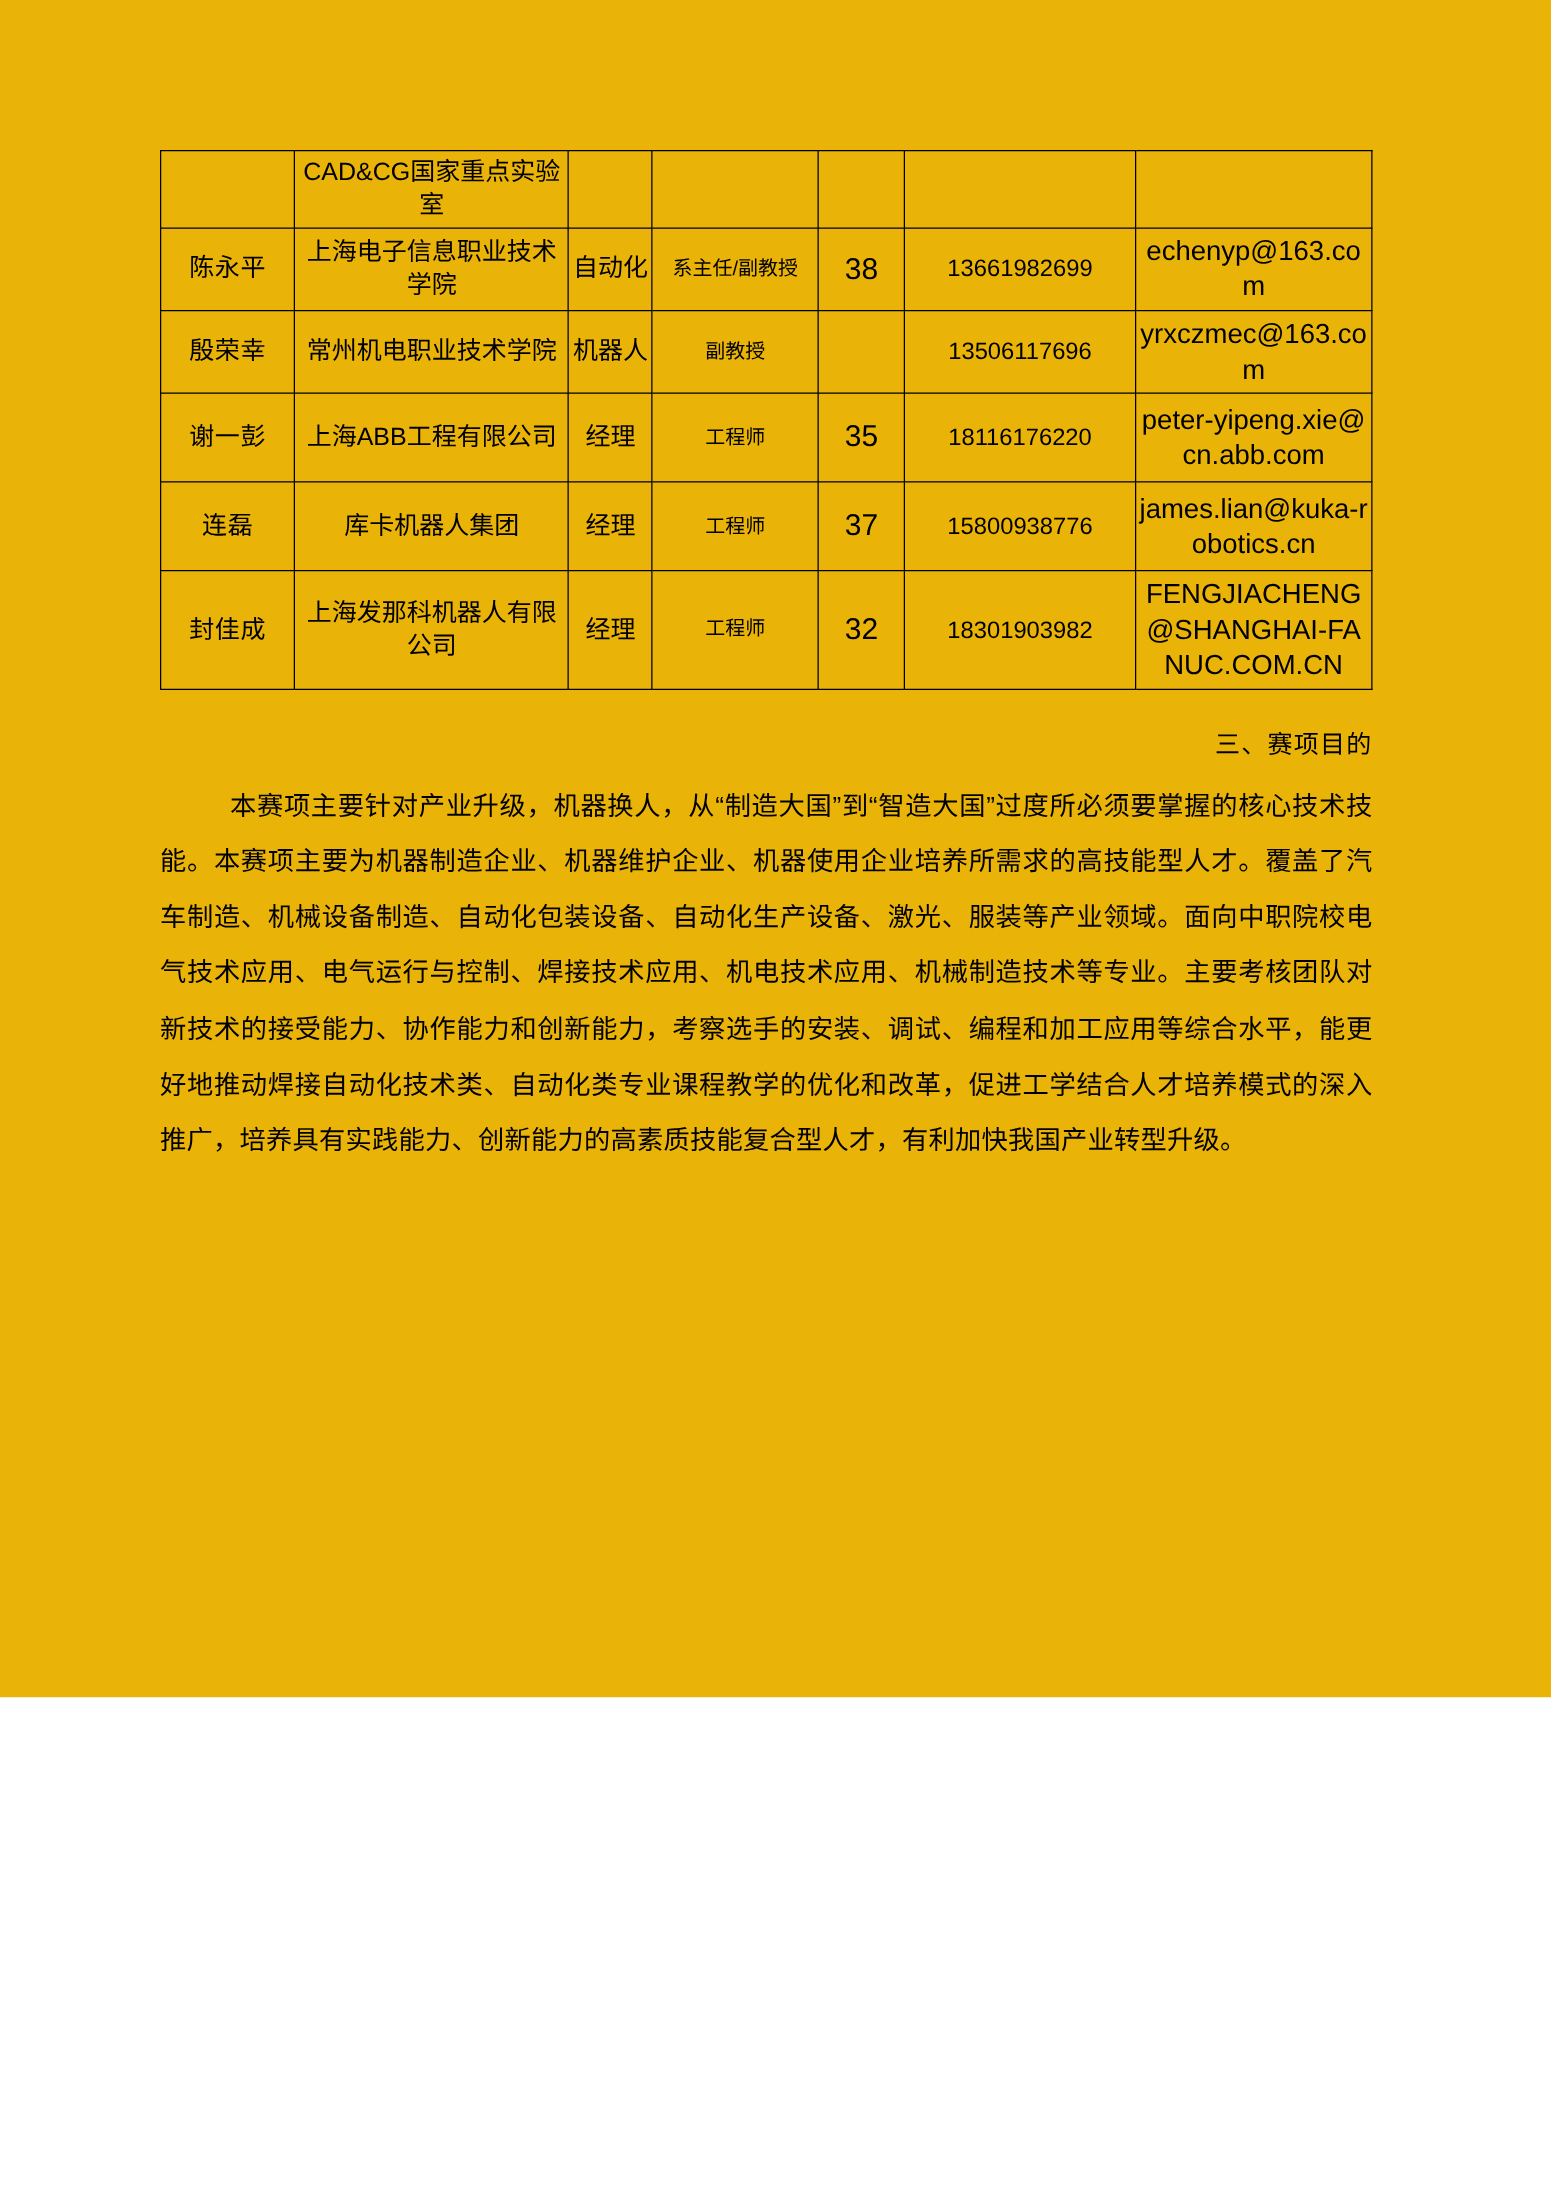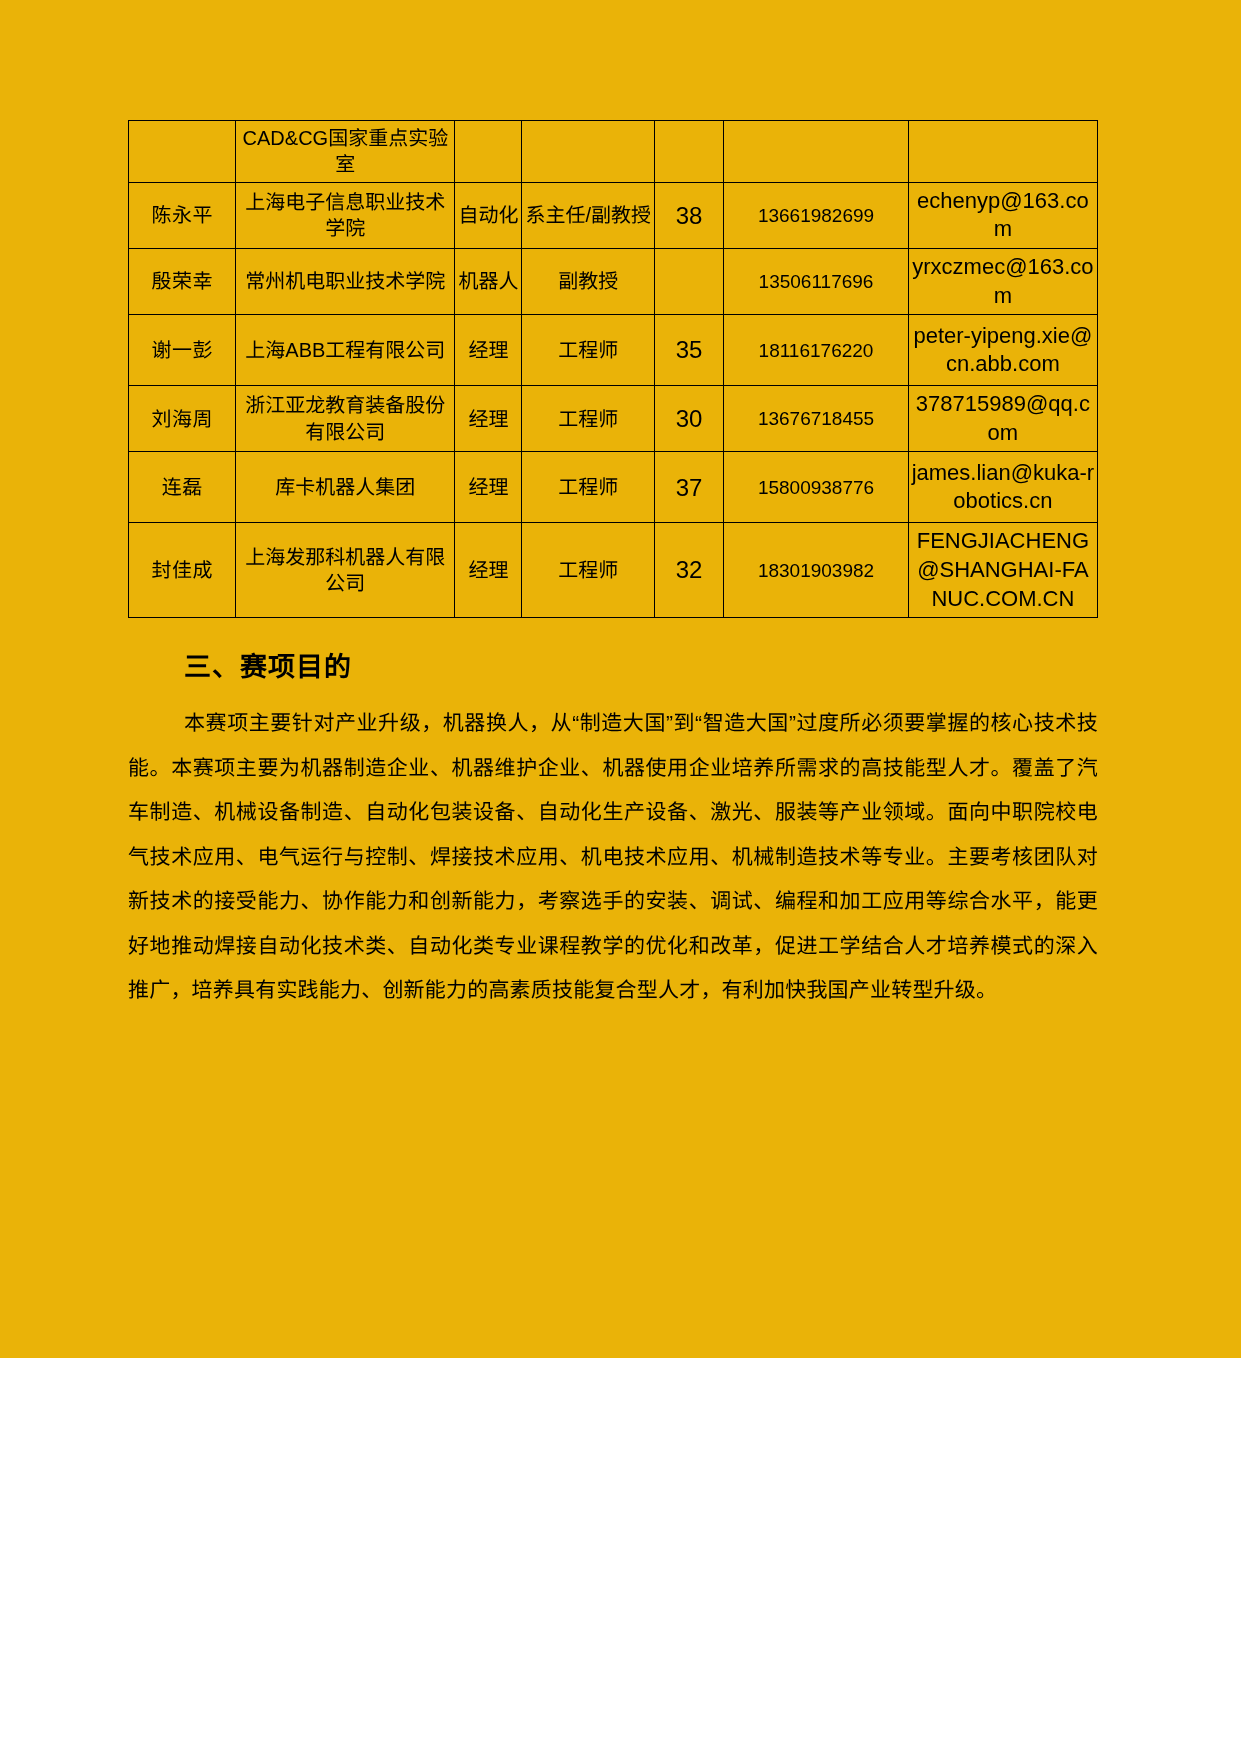--- a/index.html
+++ b/index.html
@@ -49,36 +49,37 @@
   col.c-org    { width: 190px; }
   col.c-dept   { width: 58px; }
   col.c-title  { width: 115px; }
   col.c-age    { width: 60px; }
   col.c-phone  { width: 160px; }
   col.c-email  { width: 164px; }
 
   td.cell-name  { font-size: 20px; letter-spacing: 0.5px; }
   td.cell-org   { font-size: 20px; }
   td.cell-dept  { font-size: 20px; }
-  td.cell-title { font-size: 20px; }
+  td.cell-title { font-size: 16px; }
   td.cell-age   { font-size: 24px; }
   td.cell-phone { font-size: 19px; }
   td.cell-email { font-size: 22px; line-height: 1.3; }
 
   tr.row-tall td { height: 62px; }
 
   
   h2.section-heading {
-    font-size: 27px;
-    font-weight: bold;
+    font-size: 20px;
+    font-weight: normal;
     margin: 28px 0 0 0;
     padding: 0;
     text-indent: 56px;
     letter-spacing: 1px;
     line-height: 1.6;
+    text-align: right;
   }
   p.body-text {
     font-size: 21px;
     line-height: 2.12;
     margin: 12px 0 0 0;
     text-indent: 56px;
     text-align: justify;
     letter-spacing: 0.2px;
   }
   .heading-gap-2 { margin-top: 22px; }
@@ -141,29 +142,20 @@
         </tr>
         <tr class="row-tall">
           <td class="cell-name">谢一彭</td>
           <td class="cell-org">上海ABB工程有限公司</td>
           <td class="cell-dept">经理</td>
           <td class="cell-title">工程师</td>
           <td class="cell-age">35</td>
           <td class="cell-phone">18116176220</td>
           <td class="cell-email">peter-yipeng.xie@cn.abb.com</td>
         </tr>
-        <tr>
-          <td class="cell-name">刘海周</td>
-          <td class="cell-org">浙江亚龙教育装备股份有限公司</td>
-          <td class="cell-dept">经理</td>
-          <td class="cell-title">工程师</td>
-          <td class="cell-age">30</td>
-          <td class="cell-phone">13676718455</td>
-          <td class="cell-email">378715989@qq.com</td>
-        </tr>
         <tr class="row-tall">
           <td class="cell-name">连磊</td>
           <td class="cell-org">库卡机器人集团</td>
           <td class="cell-dept">经理</td>
           <td class="cell-title">工程师</td>
           <td class="cell-age">37</td>
           <td class="cell-phone">15800938776</td>
           <td class="cell-email">james.lian@kuka-robotics.cn</td>
         </tr>
         <tr>

